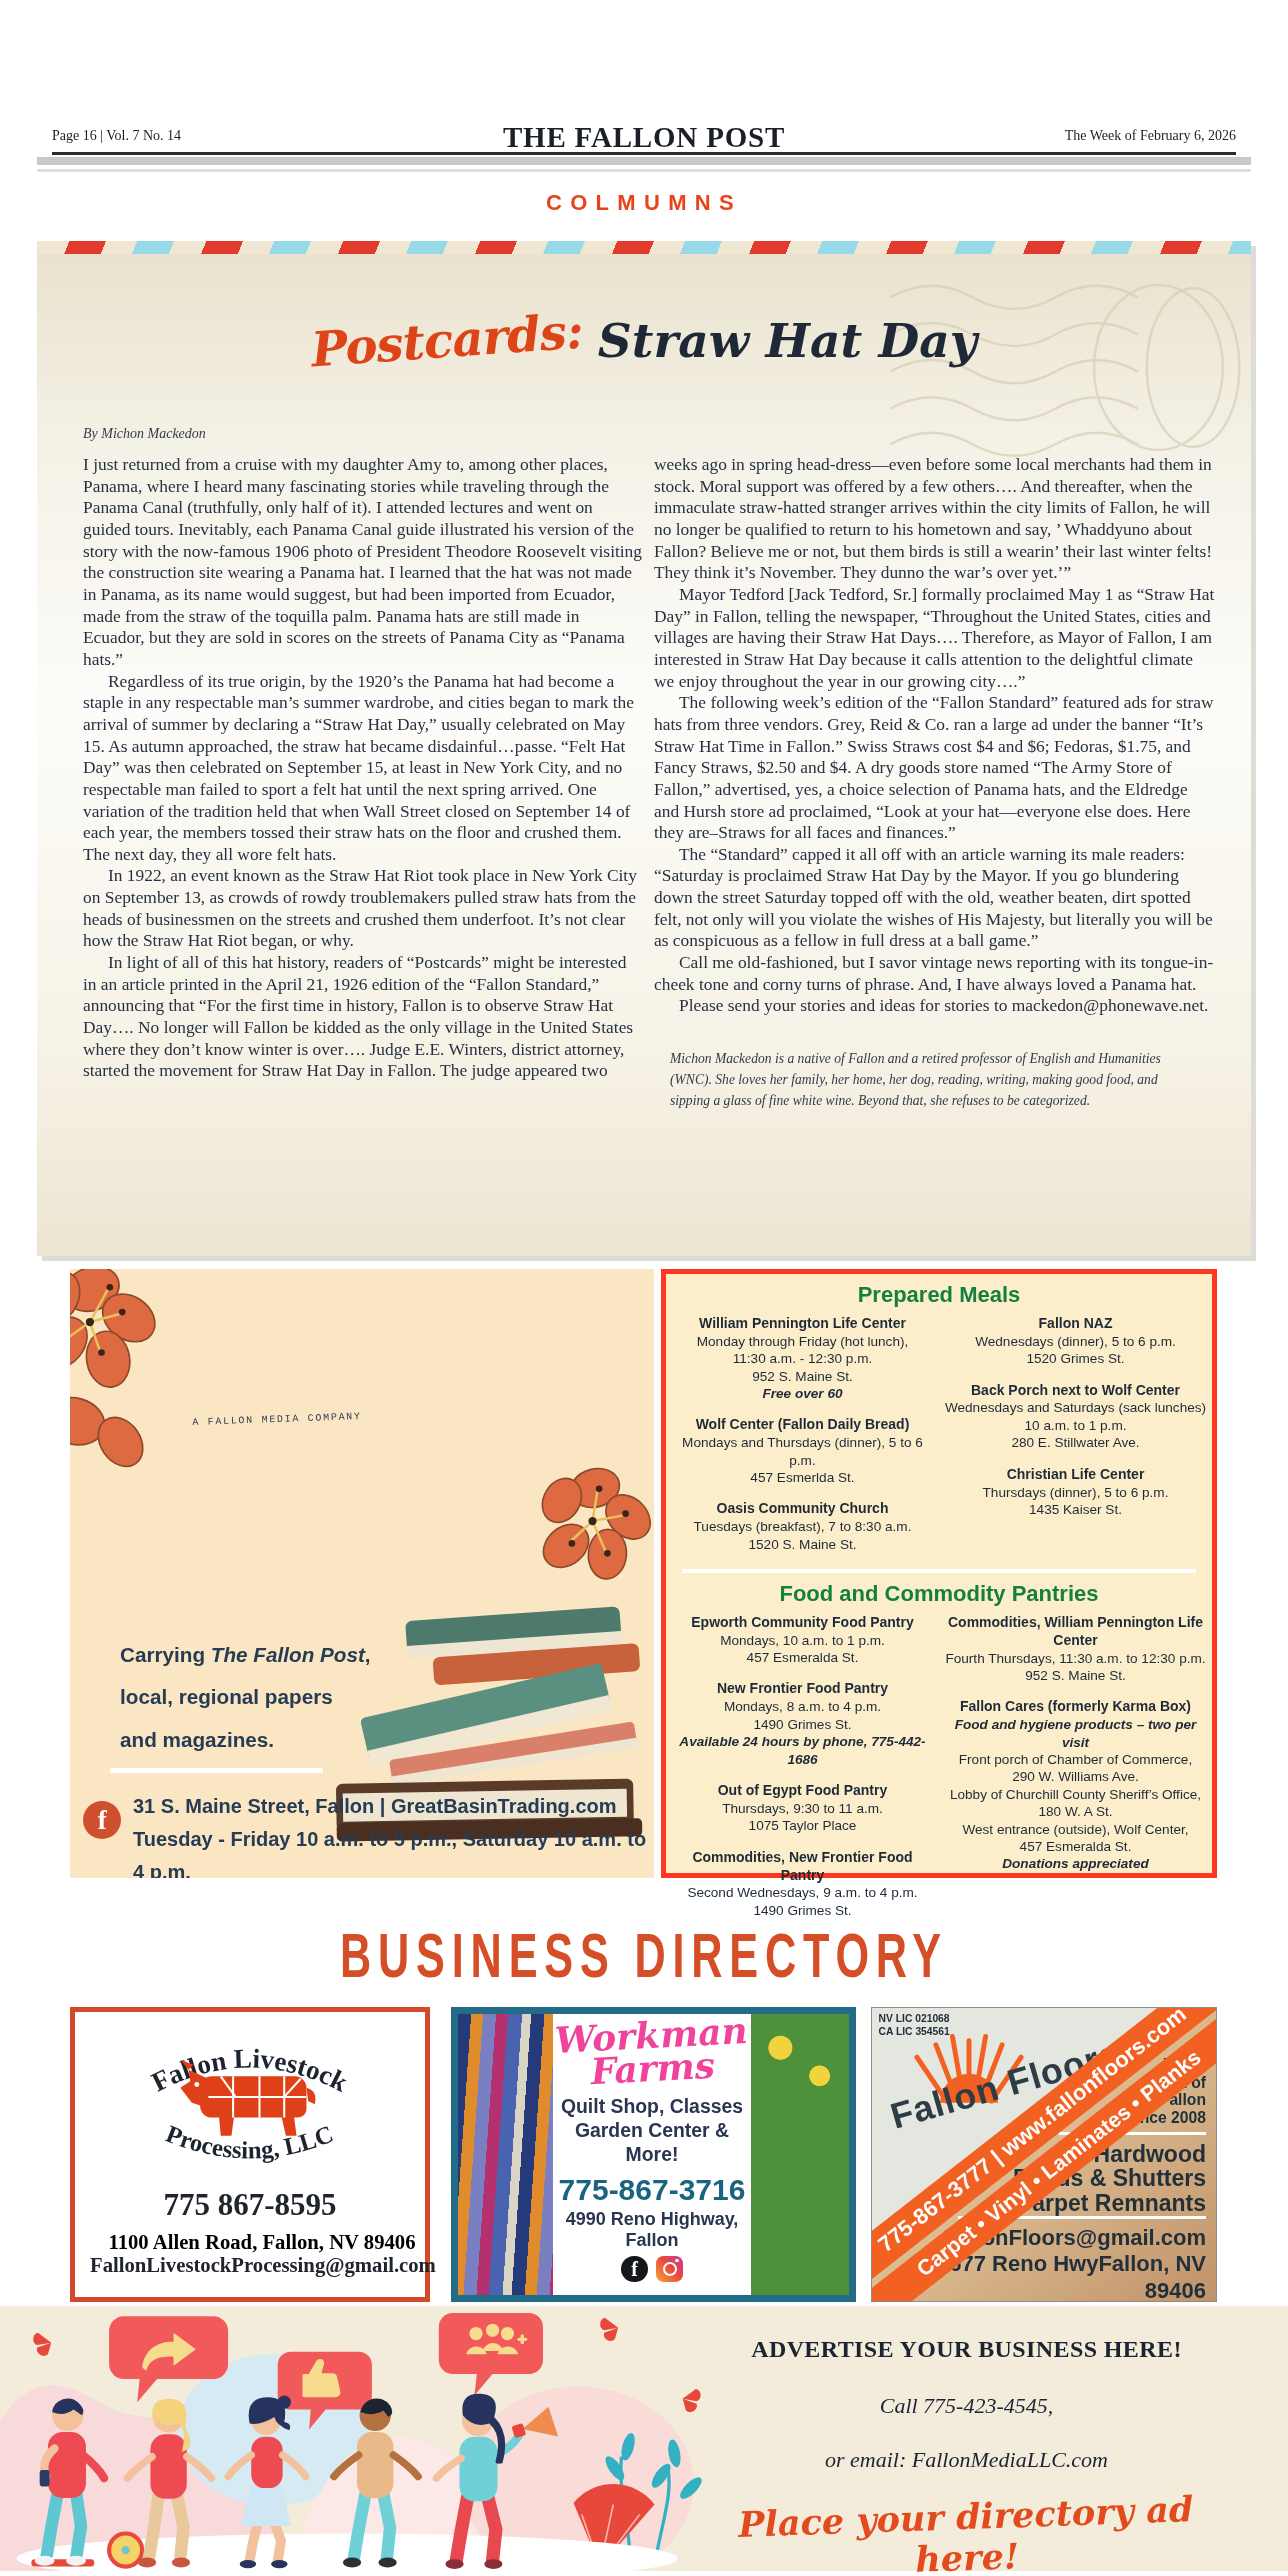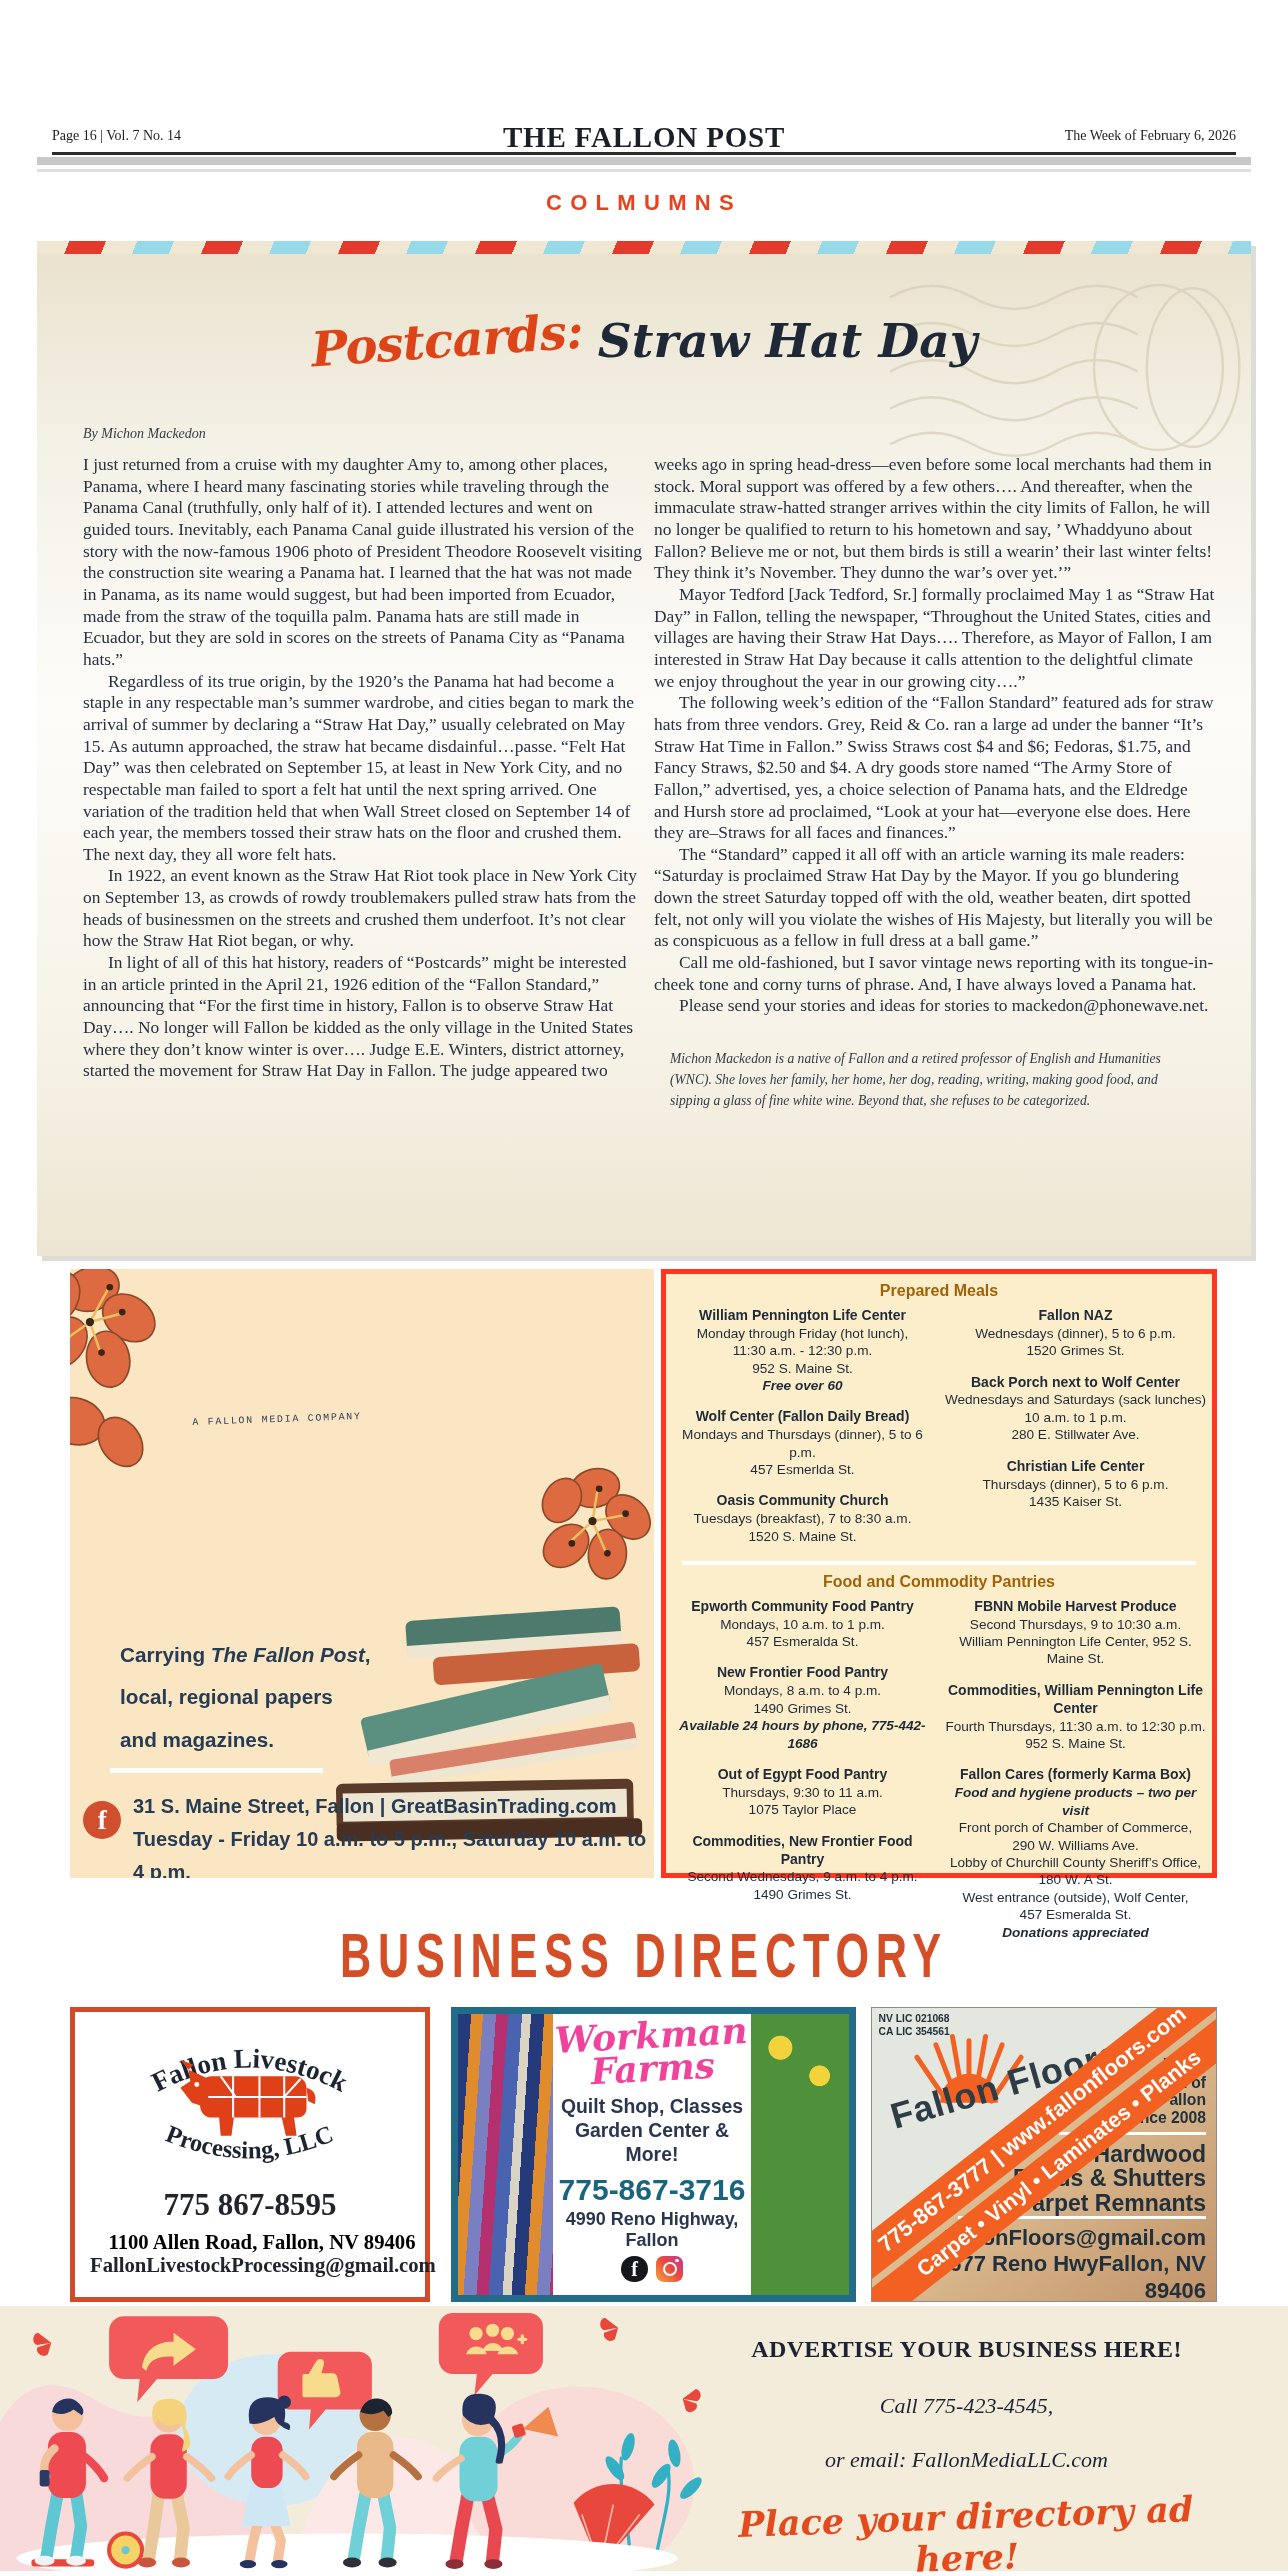--- a/index.html
+++ b/index.html
@@ -53,21 +53,21 @@
   .gb-foot{position:absolute;left:63px;top:521px;font-family:"Liberation Sans",sans-serif;font-weight:bold;color:#263c55;font-size:20px;line-height:1.65;}
   .fb-badge{position:absolute;left:13.2px;top:532px;width:38px;height:38px;border-radius:50%;background:#cf4f2e;color:#fff;
     font-family:"Liberation Serif",serif;font-weight:bold;font-size:27px;text-align:center;line-height:38px;}
   .gb-flower-tl{position:absolute;left:-28px;top:-5px;}
   .gb-flower-r{position:absolute;left:463px;top:190px;}
   .gb-books{position:absolute;left:248px;top:314px;}
 
   
   .meals{position:absolute;left:661px;top:1269px;width:556px;height:609px;background:#fdeecb;border:5px solid #ff3620;
     box-sizing:border-box;font-family:"Liberation Sans",sans-serif;color:#1e2a38;text-align:center;}
-  .m-title{color:#a16207;font-weight:bold;font-size:16px;margin:8.3px 0 6.6px;}
+  .m-title{color:#15803d;font-weight:bold;font-size:22px;margin:8.3px 0 6.6px;}
   .m-cols{display:flex;}
   .m-col{width:50%;padding:0 5px;box-sizing:border-box;}
   .m-entry{margin-bottom:14px;font-size:13.6px;line-height:1.28;}
   .m-name{font-weight:bold;font-size:14px;}
   .m-note{font-style:italic;font-weight:bold;}
   .m-div{height:4.1px;background:#fff;width:94%;margin:1.7px auto 6.6px;}
 
   
   .dir-title{position:absolute;top:1928px;left:0;right:0;text-align:center;font-family:"Liberation Sans",sans-serif;
     font-weight:bold;font-size:47px;letter-spacing:7.4px;color:#d44f27;transform:scale(.92,1.32);}
@@ -328,25 +328,20 @@
         <div>1075 Taylor Place</div>
       </div>
       <div class="m-entry">
         <div class="m-name">Commodities, New Frontier Food Pantry</div>
         <div>Second Wednesdays, 9 a.m. to 4 p.m.</div>
         <div>1490 Grimes St.</div>
       </div>
     </div>
     <div class="m-col">
       <div class="m-entry">
-        <div class="m-name">FBNN Mobile Harvest Produce</div>
-        <div>Second Thursdays, 9 to 10:30 a.m.</div>
-        <div>William Pennington Life Center, 952 S. Maine St.</div>
-      </div>
-      <div class="m-entry">
         <div class="m-name">Commodities, William Pennington Life Center</div>
         <div>Fourth Thursdays, 11:30 a.m. to 12:30 p.m.</div>
         <div>952 S. Maine St.</div>
       </div>
       <div class="m-entry">
         <div class="m-name">Fallon Cares (formerly Karma Box)</div>
         <div class="m-note">Food and hygiene products – two per visit</div>
         <div>Front porch of Chamber of Commerce,</div>
         <div>290 W. Williams Ave.</div>
         <div>Lobby of Churchill County Sheriff’s Office,</div>

